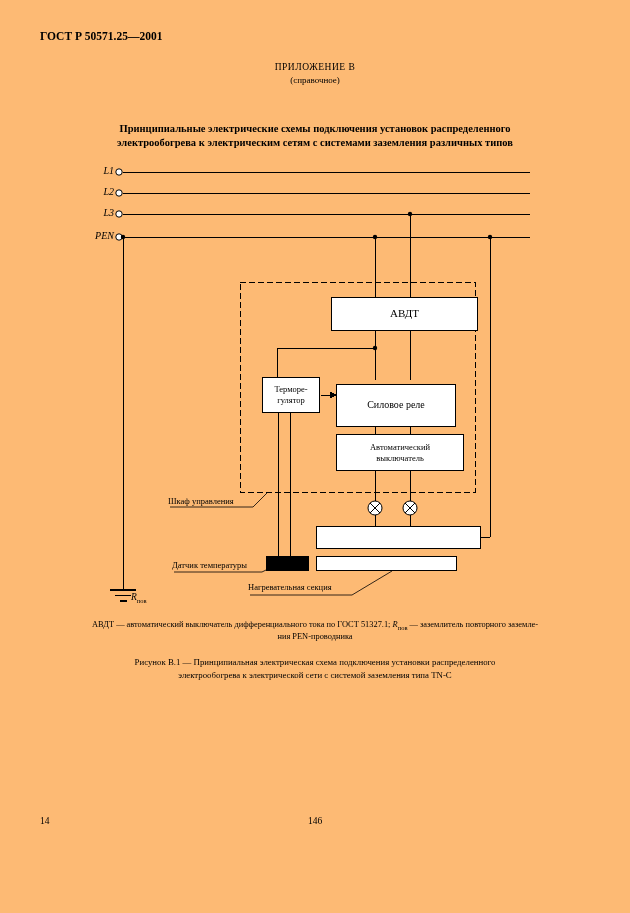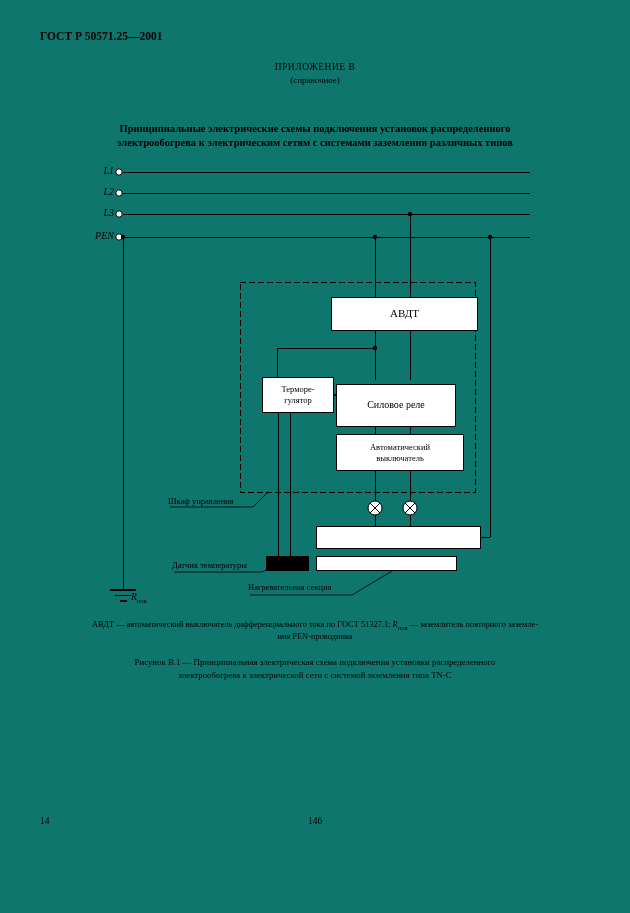--- a/index.html
+++ b/index.html
@@ -2,21 +2,21 @@
 <html><head>
 <meta charset="utf-8">
 <style>
   * { margin:0; padding:0; box-sizing:border-box; }
   html,body { background:#fff; }
   body {
     width:630px; height:913px; position:relative;
     font-family:"Liberation Serif","DejaVu Serif",serif;
     color:#000; overflow:hidden;
   }
-  .page { position:absolute; left:0; top:0; width:630px; height:913px; background:#0f766e; }
+  .page { position:absolute; left:0; top:0; width:630px; height:913px; background:#fdba74; }
   .abs { position:absolute; }
   .center { left:0; width:630px; text-align:center; }
   .bold { font-weight:bold; }
   svg.schem { position:absolute; left:0; top:0; z-index:1; }
   .box {
     position:absolute; border:1px solid #000; background:#fff;
     display:flex; flex-direction:column; align-items:center; justify-content:center;
     text-align:center; z-index:3; font-size:8.5px; line-height:1.25;
   }
   .lbl { position:absolute; font-size:8.5px; white-space:nowrap; z-index:3; background:transparent; }
@@ -135,21 +135,21 @@
   <div class="buslbl" style="left:84px; top:230px; width:30px;">PEN</div>
 
   <div class="abs" style="left:131px; top:592px; font-size:9.5px; z-index:3;">
     <i class="rv">R</i><sub class="small">пов</sub>
   </div>
 
   <div class="box" style="left:331px; top:297px; width:147px; height:34px; font-size:11px;">
     <span>АВДТ</span>
   </div>
 
-  <div class="box" style="left:262px; top:377px; width:72px; height:36px;">
+  <div class="box" style="left:262px; top:377px; width:58px; height:36px;">
     <span>Терморе-</span>
     <span>гулятор</span>
   </div>
 
   <div class="box" style="left:336px; top:384px; width:120px; height:43px; font-size:10px;">
     <span>Силовое реле</span>
   </div>
 
   <div class="box" style="left:336px; top:434px; width:128px; height:37px;">
     <span>Автоматический</span>

